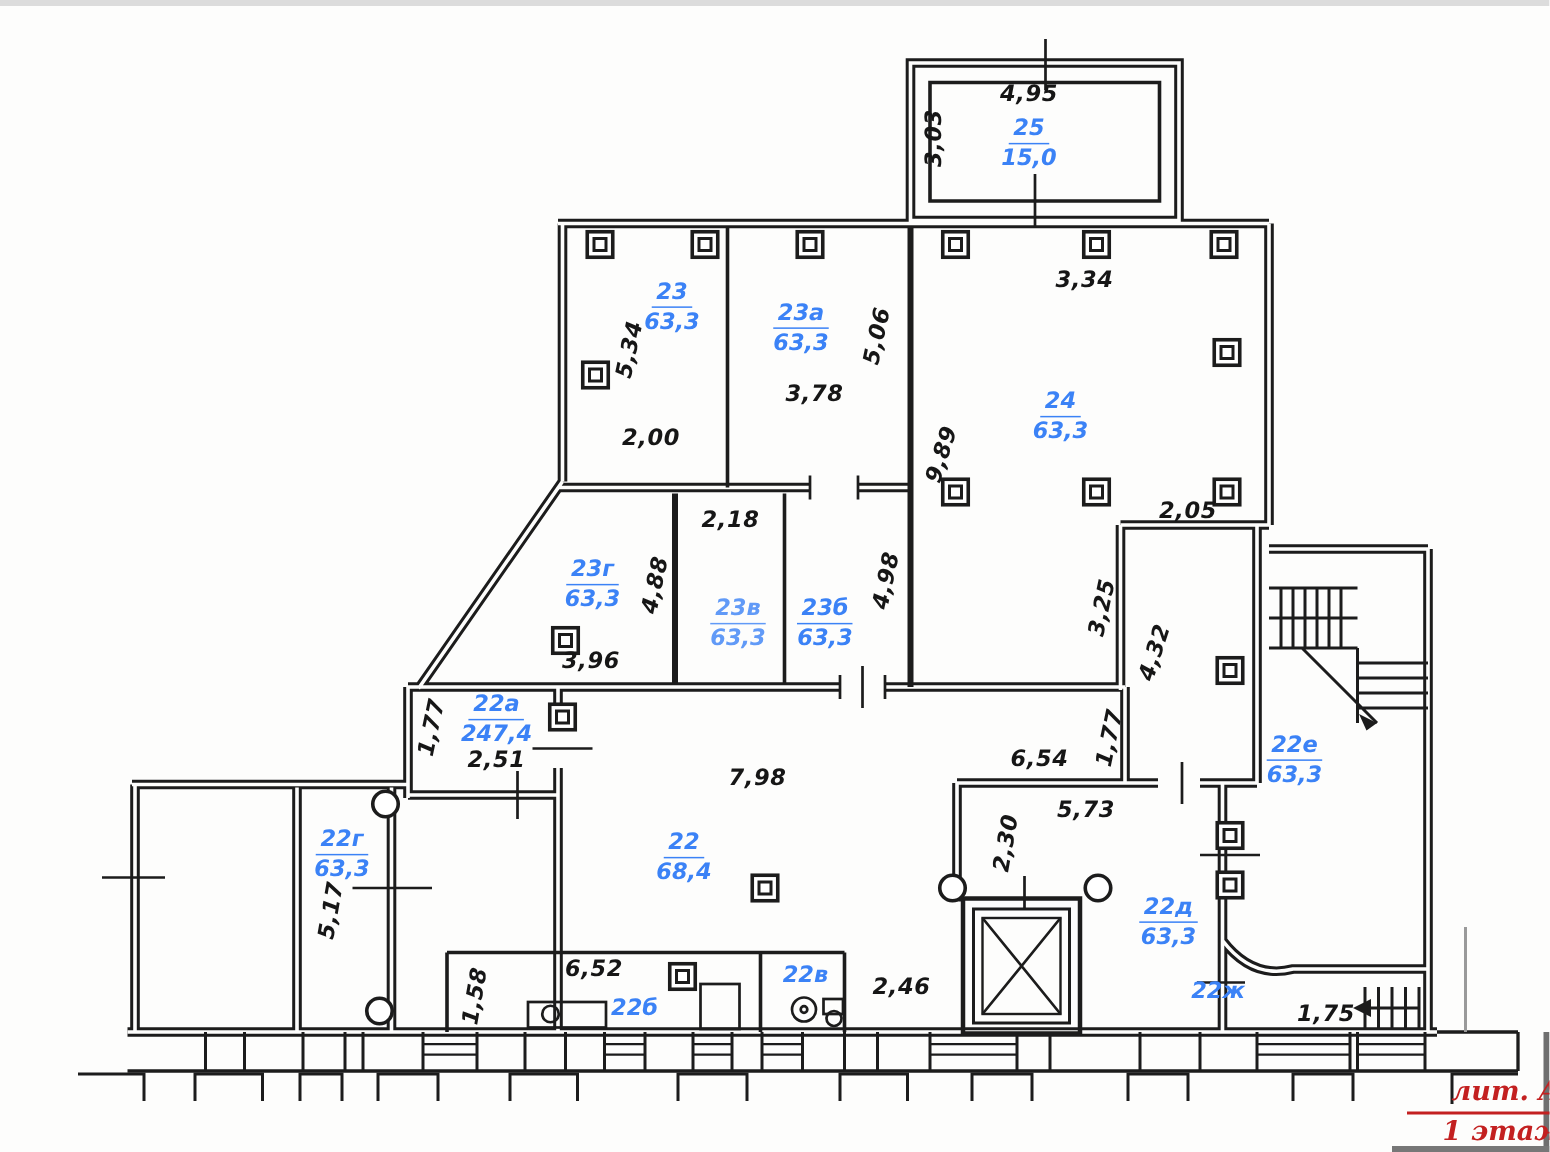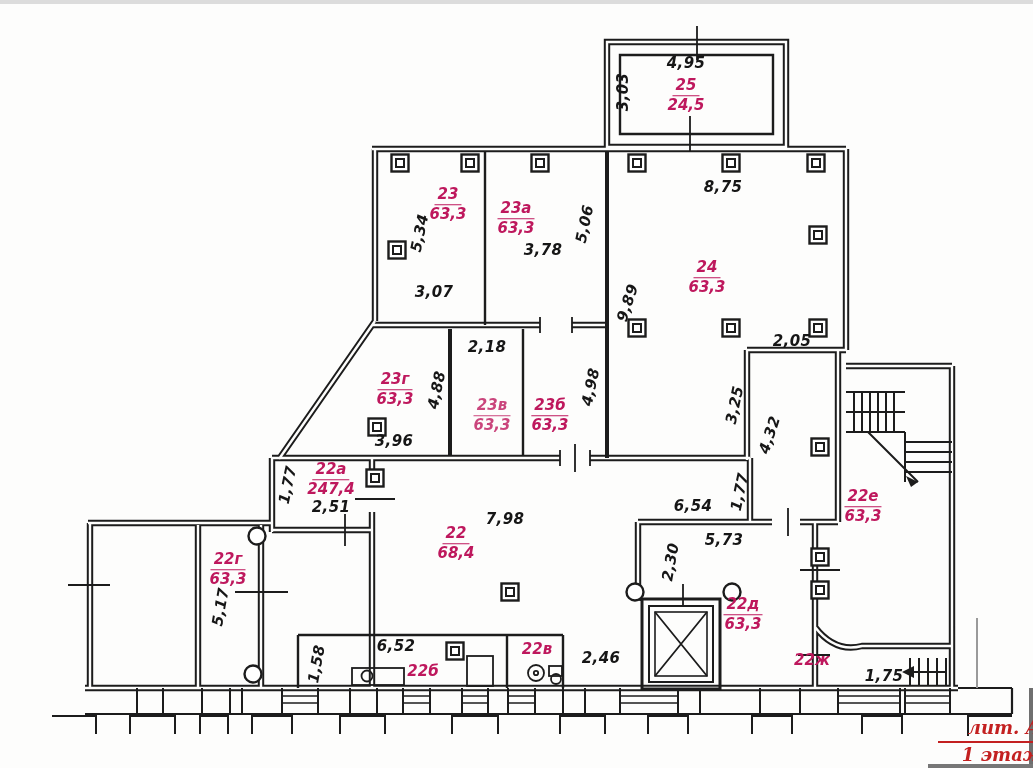--- a/index.html
+++ b/index.html
@@ -3,21 +3,21 @@
 <meta charset="utf-8">
 <style>
   html,body{margin:0;padding:0;}
   body{width:1033px;height:768px;position:relative;overflow:hidden;background:#fdfdfc;
        font-family:"DejaVu Sans", sans-serif;}
   #plan{position:absolute;left:0;top:0;}
   .dim{position:absolute;transform:translate(-50%,-50%) rotate(var(--r,0deg));
        font:italic 700 15px/1 "DejaVu Sans", sans-serif;color:#161616;
        letter-spacing:.4px;white-space:nowrap;}
   .room{position:absolute;transform:translate(-50%,-50%);text-align:center;
-        color:#be185d;font:italic 700 15px/1.15 "DejaVu Sans", sans-serif;white-space:nowrap;}
+        color:#3b82f6;font:italic 700 15px/1.15 "DejaVu Sans", sans-serif;white-space:nowrap;}
   .room .num{display:inline-block;border-bottom:1.8px solid currentColor;padding:0 3px 1px;}
   .room .area{display:block;padding-top:1px;}
   .room .num-s{display:inline-block;}
   .faded{opacity:.8;}
   .annot{position:absolute;left:938px;top:717px;width:132px;text-align:center;
          color:#c32020;font:italic 700 18px/1.25 "DejaVu Serif", serif;}
   .annot .litera{display:block;border-bottom:2.5px solid #c32020;padding:0 4px 1px;}
   .annot .floor{display:block;padding-top:1px;}
 </style>
 </head>
@@ -106,43 +106,43 @@
       <use href="#sqm" x="820" y="557"></use>
     <use href="#sqm" x="820" y="590"></use>
       <use href="#sqm" x="455" y="651"></use>
     <use href="#crm" x="257" y="536"></use>
       <use href="#crm" x="253" y="674"></use>
     <use href="#crm" x="635" y="592"></use>
       <use href="#crm" x="732" y="592"></use>
   </g>
 </svg>
 
-<div class="room" style="left:686px;top:96px"><span class="num">25</span><span class="area">24,5</span></div>
+<div class="room" style="left:686px;top:96px"><span class="num">25</span><span class="area">15,0</span></div>
 <div class="room" style="left:448px;top:205px"><span class="num">23</span><span class="area">63,3</span></div>
-<div class="room" style="left:516px;top:219px"><span class="num">23а</span><span class="area">63,3</span></div>
+<div class="room" style="left:534px;top:219px"><span class="num">23а</span><span class="area">63,3</span></div>
 <div class="room" style="left:707px;top:278px"><span class="num">24</span><span class="area">63,3</span></div>
 <div class="room" style="left:395px;top:390px"><span class="num">23г</span><span class="area">63,3</span></div>
 <div class="room faded" style="left:492px;top:416px"><span class="num">23в</span><span class="area">63,3</span></div>
 <div class="room" style="left:550px;top:416px"><span class="num">23б</span><span class="area">63,3</span></div>
 <div class="room" style="left:331px;top:480px"><span class="num">22а</span><span class="area">247,4</span></div>
-<div class="room" style="left:456px;top:544px"><span class="num">22</span><span class="area">68,4</span></div>
+<div class="room" style="left:456px;top:572px"><span class="num">22</span><span class="area">68,4</span></div>
 <div class="room" style="left:228px;top:570px"><span class="num">22г</span><span class="area">63,3</span></div>
 <div class="room" style="left:863px;top:507px"><span class="num">22е</span><span class="area">63,3</span></div>
-<div class="room" style="left:743px;top:615px"><span class="num">22д</span><span class="area">63,3</span></div>
+<div class="room" style="left:779px;top:615px"><span class="num">22д</span><span class="area">63,3</span></div>
 <div class="room" style="left:423px;top:672px"><span class="num-s">22б</span></div>
 <div class="room" style="left:537px;top:650px"><span class="num-s">22в</span></div>
 <div class="room" style="left:812px;top:661px"><span class="num-s">22ж</span></div>
 
 <div class="dim" style="left:686px;top:63px">4,95</div>
 <div class="dim" style="left:623px;top:92px;--r:-90deg">3,03</div>
-<div class="dim" style="left:723px;top:187px">8,75</div>
+<div class="dim" style="left:723px;top:187px">3,34</div>
 <div class="dim" style="left:420px;top:233px;--r:-78deg">5,34</div>
-<div class="dim" style="left:543px;top:250px">3,78</div>
+<div class="dim" style="left:543px;top:263px">3,78</div>
 <div class="dim" style="left:585px;top:224px;--r:-78deg">5,06</div>
-<div class="dim" style="left:434px;top:292px">3,07</div>
+<div class="dim" style="left:434px;top:292px">2,00</div>
 <div class="dim" style="left:628px;top:303px;--r:-72deg">9,89</div>
 <div class="dim" style="left:792px;top:341px">2,05</div>
 <div class="dim" style="left:487px;top:347px">2,18</div>
 <div class="dim" style="left:437px;top:390px;--r:-78deg">4,88</div>
 <div class="dim" style="left:591px;top:387px;--r:-78deg">4,98</div>
 <div class="dim" style="left:735px;top:405px;--r:-78deg">3,25</div>
 <div class="dim" style="left:770px;top:435px;--r:-72deg">4,32</div>
 <div class="dim" style="left:394px;top:441px">3,96</div>
 <div class="dim" style="left:288px;top:485px;--r:-78deg">1,77</div>
 <div class="dim" style="left:331px;top:507px">2,51</div>

